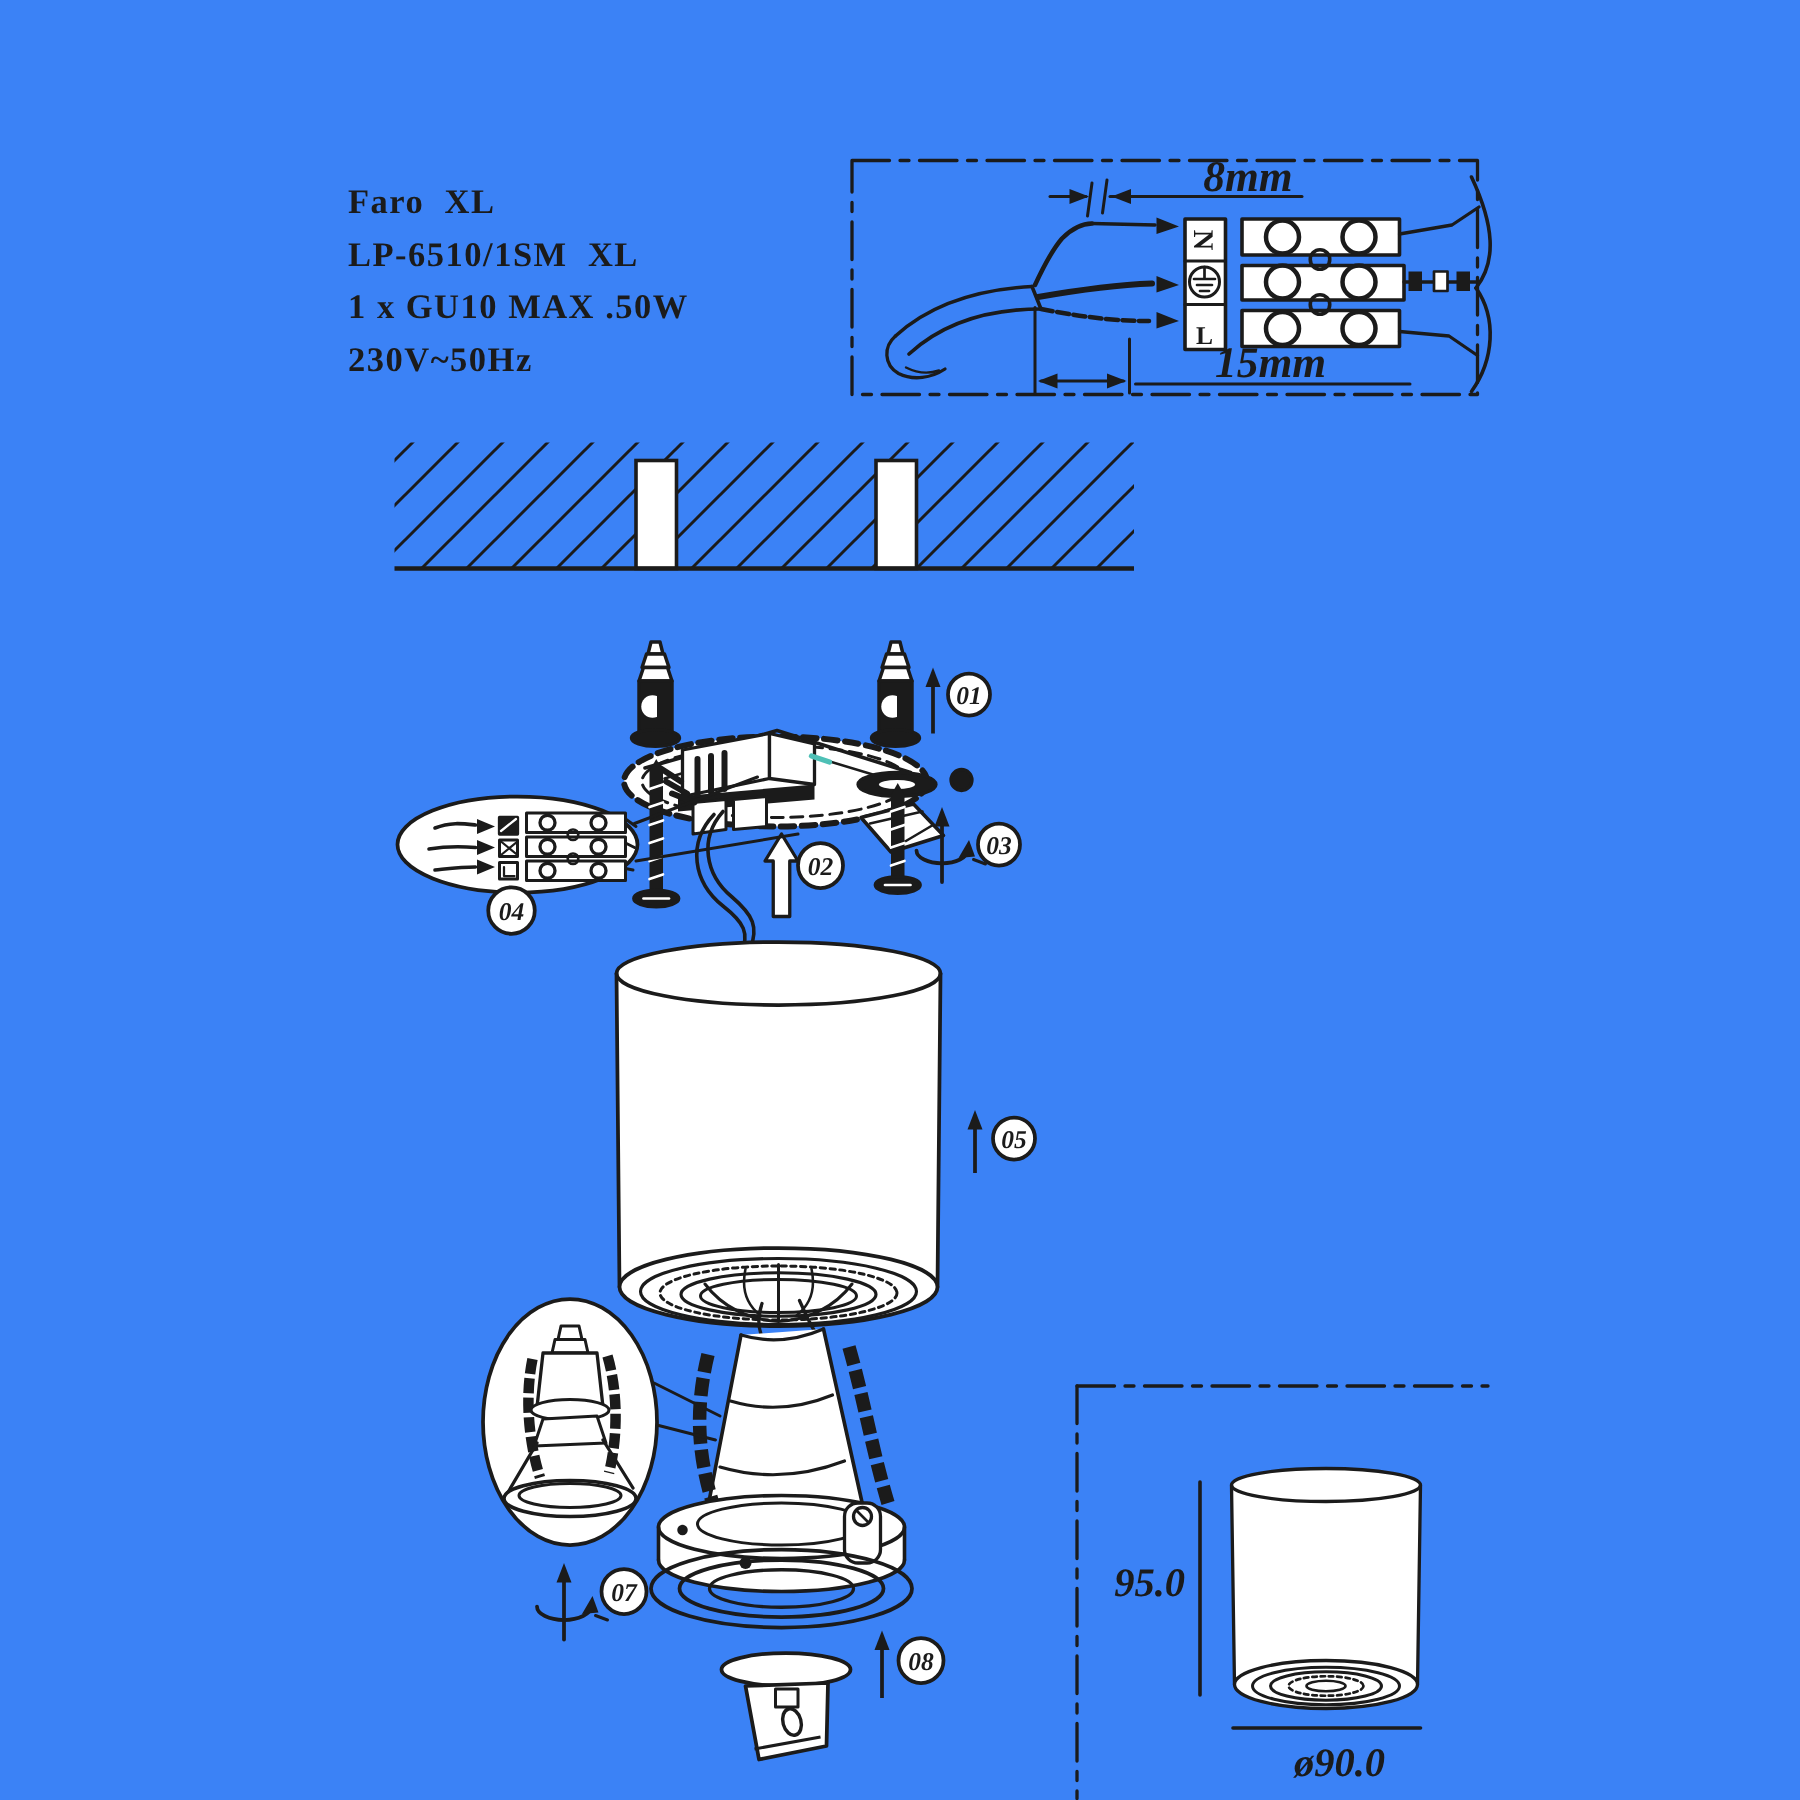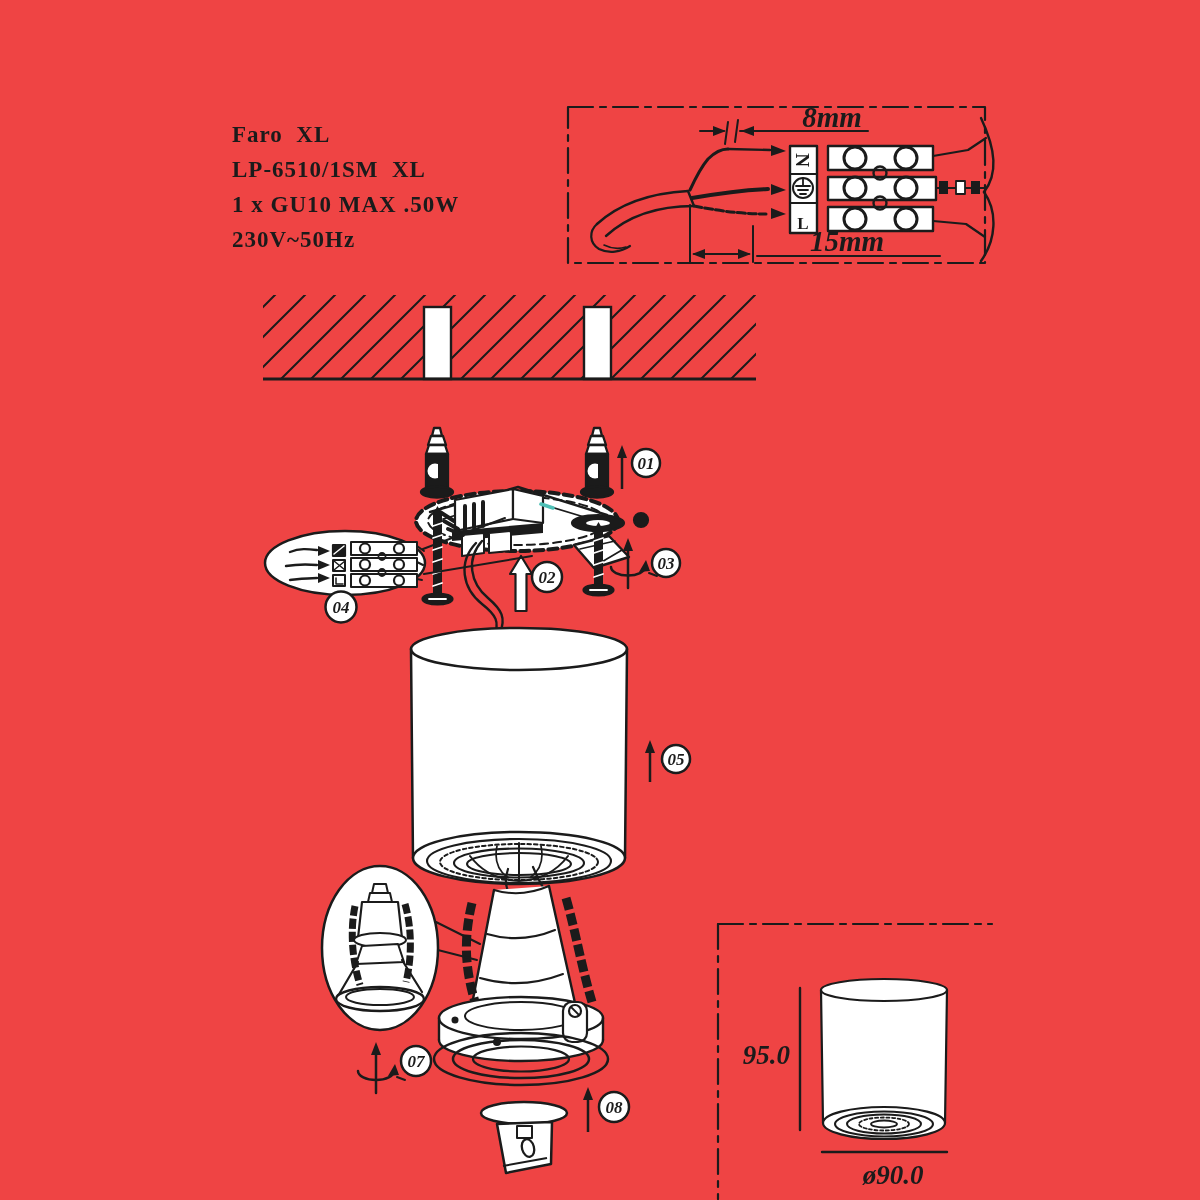--- a/index.html
+++ b/index.html
@@ -1,16 +1,16 @@
 <!DOCTYPE html>
 <html><head>
 <meta charset="utf-8">
 <style>
   html,body{margin:0;padding:0;background:#ffffff;}
-  .stage{position:relative;width:1200px;height:1200px;background:#ef4444;overflow:hidden;
+  .stage{position:relative;width:1200px;height:1200px;background:#3b82f6;overflow:hidden;
          font-family:"Liberation Serif", serif;}
   svg{position:absolute;left:0;top:0;}
   svg text{white-space:pre;fill:#1b1b1b;stroke:none;}
   .info-line{font-weight:bold;font-size:23px;letter-spacing:1px;}
   .dim-label{font-weight:bold;font-style:italic;font-size:29px;}
   .dim-label-sm{font-weight:bold;font-style:italic;font-size:27px;}
   .step-num{font-weight:bold;font-style:italic;font-size:17px;text-anchor:middle;}
   .term-glyph{font-weight:bold;font-size:19px;text-anchor:middle;}
 </style>
 </head>

